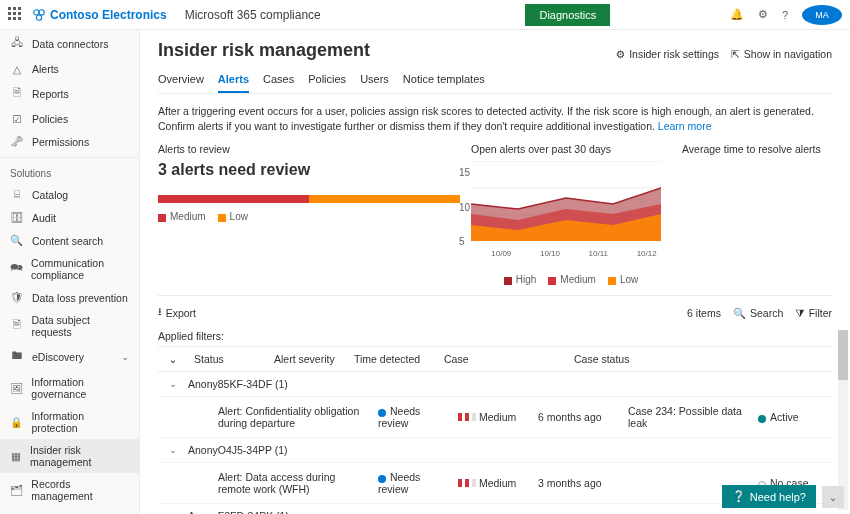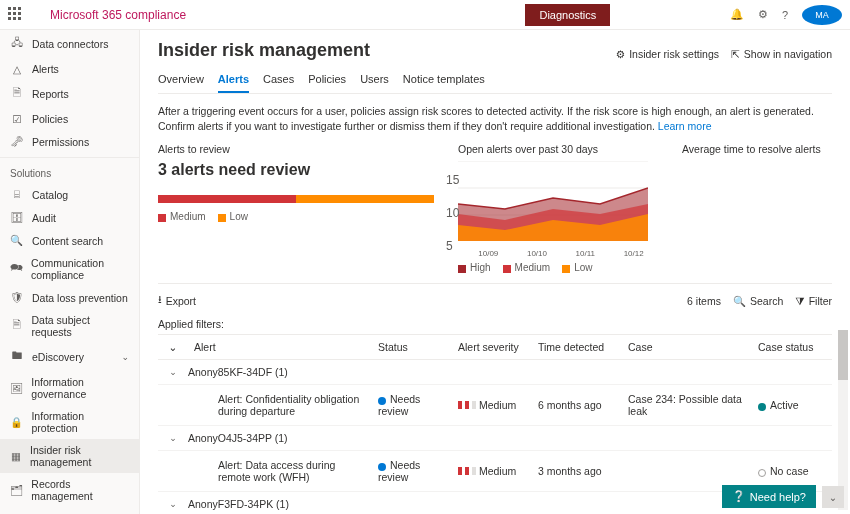--- a/index.html
+++ b/index.html
@@ -2,22 +2,22 @@
 <html><head>
 <meta charset="utf-8">
 <style>
 *{box-sizing:border-box;margin:0;padding:0;font-family:"Segoe UI",Arial,sans-serif}
 body{width:850px;height:514px;overflow:hidden;background:#fff;font-size:11px;color:#323130}
 .topbar{height:30px;background:#fff;border-bottom:1px solid #edebe9;display:flex;align-items:center;padding:0 8px}
 .waffle{width:16px;height:16px;display:grid;grid-template-columns:repeat(3,3px);grid-template-rows:repeat(3,3px);gap:2px;margin-right:8px;cursor:pointer}
 .waffle span{background:#605e5c}
 .brand{color:#0078d4;font-size:12px;font-weight:600;display:flex;align-items:center;gap:4px}
 .brand svg{width:14px;height:14px}
-.suite{margin-left:18px;font-size:12px;color:#be185d}
-.diag{margin-left:auto;background:#7f1d1d;color:#fff;border:none;padding:5px 14px;font-size:11px;cursor:pointer}
+.suite{margin-left:18px;font-size:12px;color:#404040}
+.diag{margin-left:auto;background:#15803d;color:#fff;border:none;padding:5px 14px;font-size:11px;cursor:pointer}
 .topicons{display:flex;align-items:center;gap:14px;margin-left:120px}
 .topicons .ic{color:#605e5c;cursor:pointer}
 .avatar{width:40px;height:20px;border-radius:50%;background:#0078d4;color:#fff;font-size:9px;display:flex;align-items:center;justify-content:center}
 .shell{display:flex;height:484px}
 .sidebar{width:140px;background:#faf9f8;border-right:1px solid #edebe9;overflow-y:auto;font-size:10.5px}
 .sb-item{display:flex;align-items:center;gap:8px;padding:5px 10px;color:#323130;cursor:pointer}
 .sb-item.active{background:#edebe9}
 .sb-item .ic{width:14px;text-align:center;color:#605e5c}
 .sb-item .chev{margin-left:auto;color:#605e5c;font-size:9px}
 .sb-sep{border-top:1px solid #edebe9;margin:4px 0}
@@ -26,36 +26,36 @@
 .mainpad{padding:10px 18px 0}
 .h1{font-size:18px;font-weight:600;margin-bottom:6px}
 .headrow{display:flex;align-items:center}
 .headacts{margin-left:auto;display:flex;gap:12px;font-size:10.5px;color:#323130}
 .headacts span{display:flex;align-items:center;gap:4px;cursor:pointer}
 .tabs{display:flex;gap:14px;border-bottom:1px solid #edebe9;font-size:11px}
 .tab{padding:6px 0;cursor:pointer;color:#323130}
 .tab.active{color:#0078d4;border-bottom:2px solid #0078d4;font-weight:600}
 .desc{font-size:10.5px;color:#323130;padding:10px 0;line-height:1.4}
 .desc a{color:#0078d4;text-decoration:none}
-.summary{display:flex;gap:24px;border-bottom:1px solid #edebe9;padding-bottom:10px}
+.summary{display:flex;gap:11px;border-bottom:1px solid #edebe9;padding-bottom:10px}
 .col1{flex:1}
 .colhead{font-size:10.5px;color:#323130;margin-bottom:6px}
 .big{font-size:16px;font-weight:600;margin-bottom:16px}
 .bar{height:8px;display:flex;margin-bottom:8px}
 .bar .med{background:#d13438;flex:1}
 .bar .low{background:#ff8c00;flex:1}
 .leg{display:flex;gap:12px;font-size:10px;color:#605e5c}
 .leg span::before{content:"";display:inline-block;width:8px;height:8px;margin-right:4px;vertical-align:middle}
 .leg .m::before{background:#d13438}
 .leg .l::before{background:#ff8c00}
 .leg .h::before{background:#a4262c}
 .col2{width:200px}
 .chart{position:relative;width:190px;height:80px}
 .chart svg{width:100%;height:100%}
-.yax{position:absolute;left:-12px;top:12px;height:100%;display:flex;flex-direction:column;justify-content:space-between;font-size:12px;color:#605e5c}
+.yax{position:absolute;left:-12px;top:6px;height:100%;display:flex;flex-direction:column;justify-content:space-between;font-size:10px;color:#605e5c}
 .xax{display:flex;justify-content:space-around;font-size:8px;color:#605e5c;margin-top:8px;padding-left:6px}
 .col3{width:150px;font-size:10px}
 .metric{margin-bottom:6px}
 .metric b{display:block;font-size:10px}
 .metric span{color:#605e5c}
 .cmdbar{display:flex;align-items:center;padding:8px 0;font-size:10.5px}
 .cmdbar .exp{display:flex;align-items:center;gap:4px;cursor:pointer}
 .cmdbar .right{margin-left:auto;display:flex;gap:12px;align-items:center}
 .cmdbar .right span{display:flex;align-items:center;gap:4px;cursor:pointer}
 .filters{font-size:10.5px;color:#323130;padding-bottom:4px}
@@ -95,20 +95,28 @@
       <span></span>
       <span></span>
       <span></span>
       <span></span>
       <span></span>
       <span></span>
       <span></span>
       <span></span>
       <span></span>
     </div>
+  <div class="brand">
+    <svg viewBox="0 0 16 16">
+        <circle cx="5" cy="5" r="3" fill="none" stroke="#0078d4" stroke-width="1.2"></circle>
+        <circle cx="11" cy="5" r="3" fill="none" stroke="#0078d4" stroke-width="1.2"></circle>
+        <circle cx="8" cy="11" r="3" fill="none" stroke="#0078d4" stroke-width="1.2"></circle>
+      </svg>
+    <span>Contoso Electronics</span>
+  </div>
   <div class="suite">Microsoft 365 compliance</div>
   <button class="diag">Diagnostics</button>
   <div class="topicons">
     <span class="ic">🔔</span>
     <span class="ic">⚙</span>
     <span class="ic">?</span>
     <div class="avatar">MA</div>
   </div>
 </div>
 
@@ -235,21 +243,21 @@
               <path d="M0,64 L47,69 L95,59 L142,64 L190,53 L190,80 L0,80 Z" fill="#ff8c00" opacity="0.85"></path>
               <path d="M0,43 L47,48 L95,37 L142,43 L190,27" fill="none" stroke="#a4262c" stroke-width="1.5"></path>
             </svg>
           </div>
           <div class="xax">
               <span>10/09</span>
               <span>10/10</span>
               <span>10/11</span>
               <span>10/12</span>
             </div>
-          <div class="leg" style="justify-content:flex-start;margin-top:4px">
+          <div class="leg" style="justify-content:center;margin-top:16px">
             <span class="h">High</span>
             <span class="m">Medium</span>
             <span class="l">Low</span>
           </div>
         </div>
         <div class="col3">
           <div class="colhead">Average time to resolve alerts</div>
         </div>
       </div>
 
@@ -259,21 +267,20 @@
           <span>6 items</span>
           <span>🔍 <span>Search</span></span>
           <span>⧩ <span>Filter</span></span>
         </div>
       </div>
       <div class="filters">Applied filters:</div>
 
       <div class="grid">
         <div class="gh">
           <div class="c-exp">⌄</div>
-          <div class="c-alert">Alert</div>
           <div class="c-status">Status</div>
           <div class="c-sev">Alert severity</div>
           <div class="c-time">Time detected</div>
           <div class="c-case">Case</div>
           <div class="c-cstat">Case status</div>
         </div>
         <div id="gridbody">
             <div class="group">
               <span class="chev">⌄</span>
               <span>Anony85KF-34DF (1)</span>

